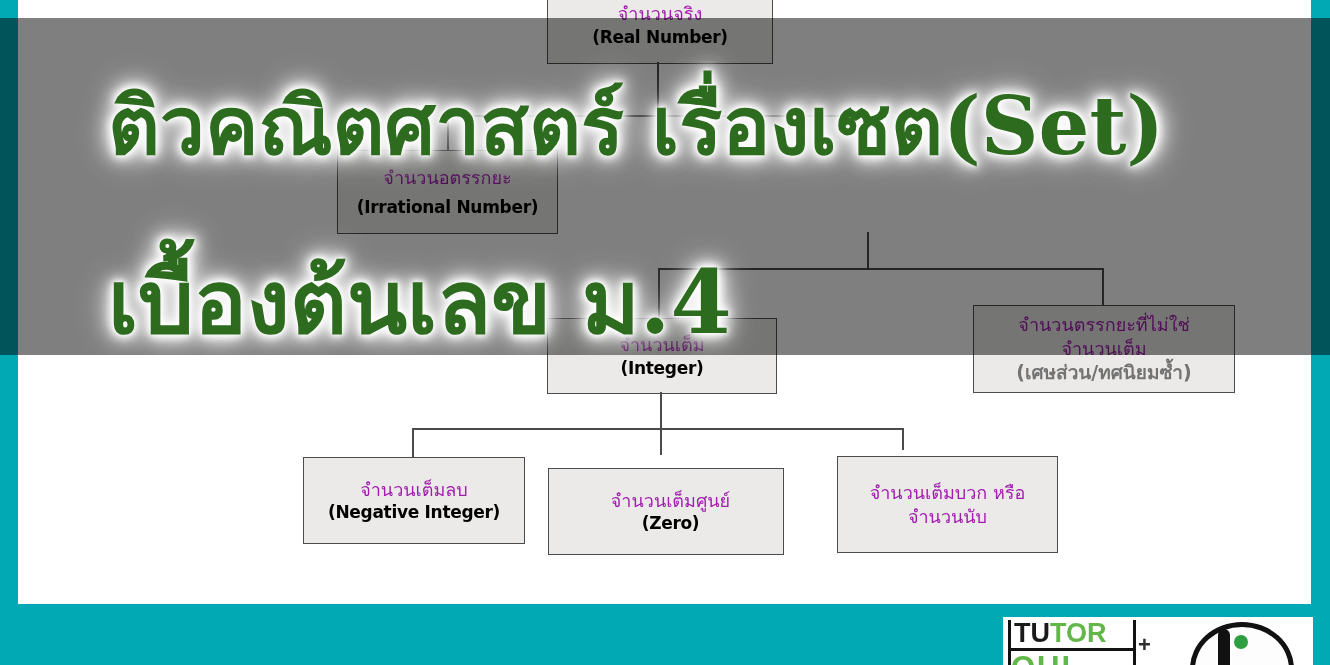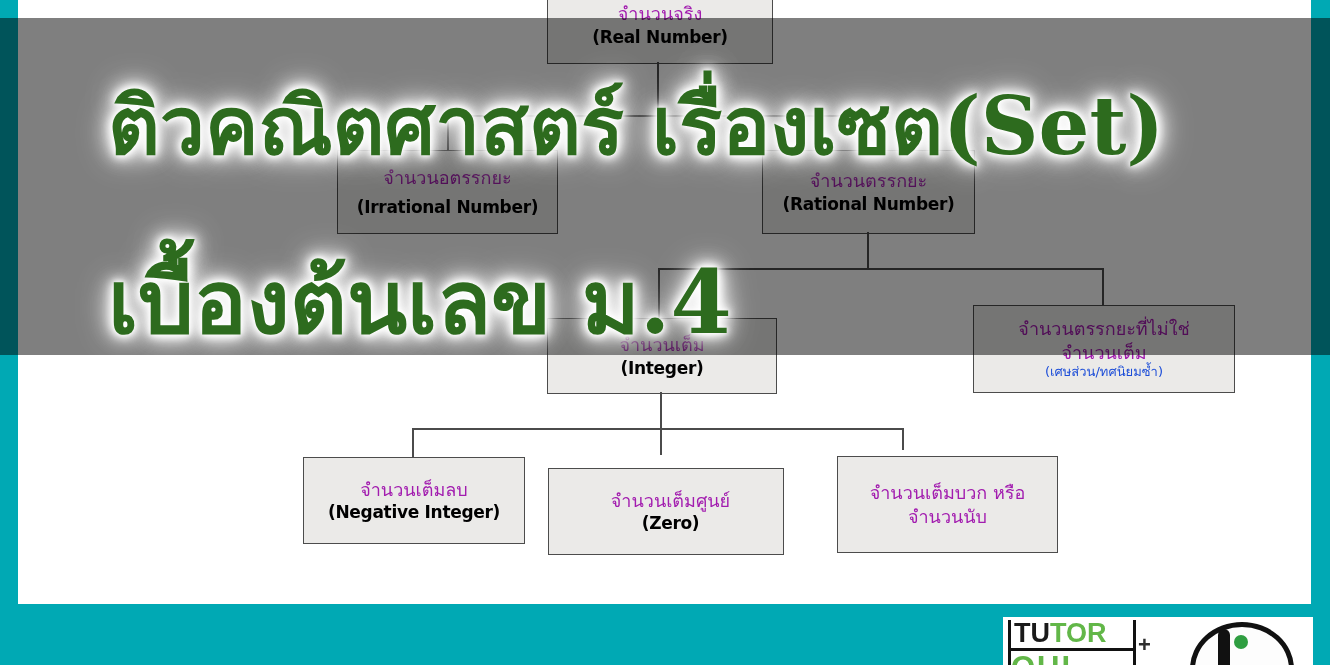--- a/index.html
+++ b/index.html
@@ -22,21 +22,21 @@
     background:#ebeae8;
     border:1px solid #4c4c4c;
     display:flex;flex-direction:column;
     align-items:center;justify-content:center;
     text-align:center;
     z-index:1;
     line-height:1.3;
   }
   .node .thai{font-size:18px;color:#a21caf;}
   .node .eng{font-size:17px;font-weight:bold;color:#000;letter-spacing:-0.3px;}
-  .node .eng-thai{font-size:13px;font-weight:normal;color:#1d4ed8;}
+  .node .eng-thai{font-size:19px;font-weight:bold;color:#737373;}
 
   
   .cline{position:absolute;background:#4b4b4b;z-index:1;}
 
   
   #overlay{
     position:absolute;left:0;top:18px;width:1330px;height:337px;
     background:rgba(0,0,0,0.50);
     z-index:2;
   }
@@ -91,24 +91,20 @@
   <div class="cline" style="left:657px;top:62px;width:2px;height:53px;"></div>
   <div class="cline" style="left:447px;top:115px;width:422px;height:2px;"></div>
   <div class="cline" style="left:447px;top:115px;width:2px;height:35px;"></div>
   <div class="cline" style="left:867px;top:115px;width:2px;height:35px;"></div>
 
   <div class="node" style="left:337px;top:150px;width:219px;height:82px;gap:7px;">
     <div class="thai">จำนวนอตรรกยะ</div>
     <div class="eng">(Irrational Number)</div>
   </div>
 
-  <div class="node" style="left:762px;top:150px;width:211px;height:82px;">
-    <div class="thai">จำนวนตรรกยะ</div>
-    <div class="eng">(Rational Number)</div>
-  </div>
 
   <div class="cline" style="left:867px;top:232px;width:2px;height:36px;"></div>
   <div class="cline" style="left:658px;top:268px;width:446px;height:2px;"></div>
   <div class="cline" style="left:658px;top:268px;width:2px;height:50px;"></div>
   <div class="cline" style="left:1102px;top:268px;width:2px;height:37px;"></div>
 
   <div class="node" style="left:547px;top:318px;width:228px;height:74px;">
     <div class="thai">จำนวนเต็ม</div>
     <div class="eng">(Integer)</div>
   </div>

